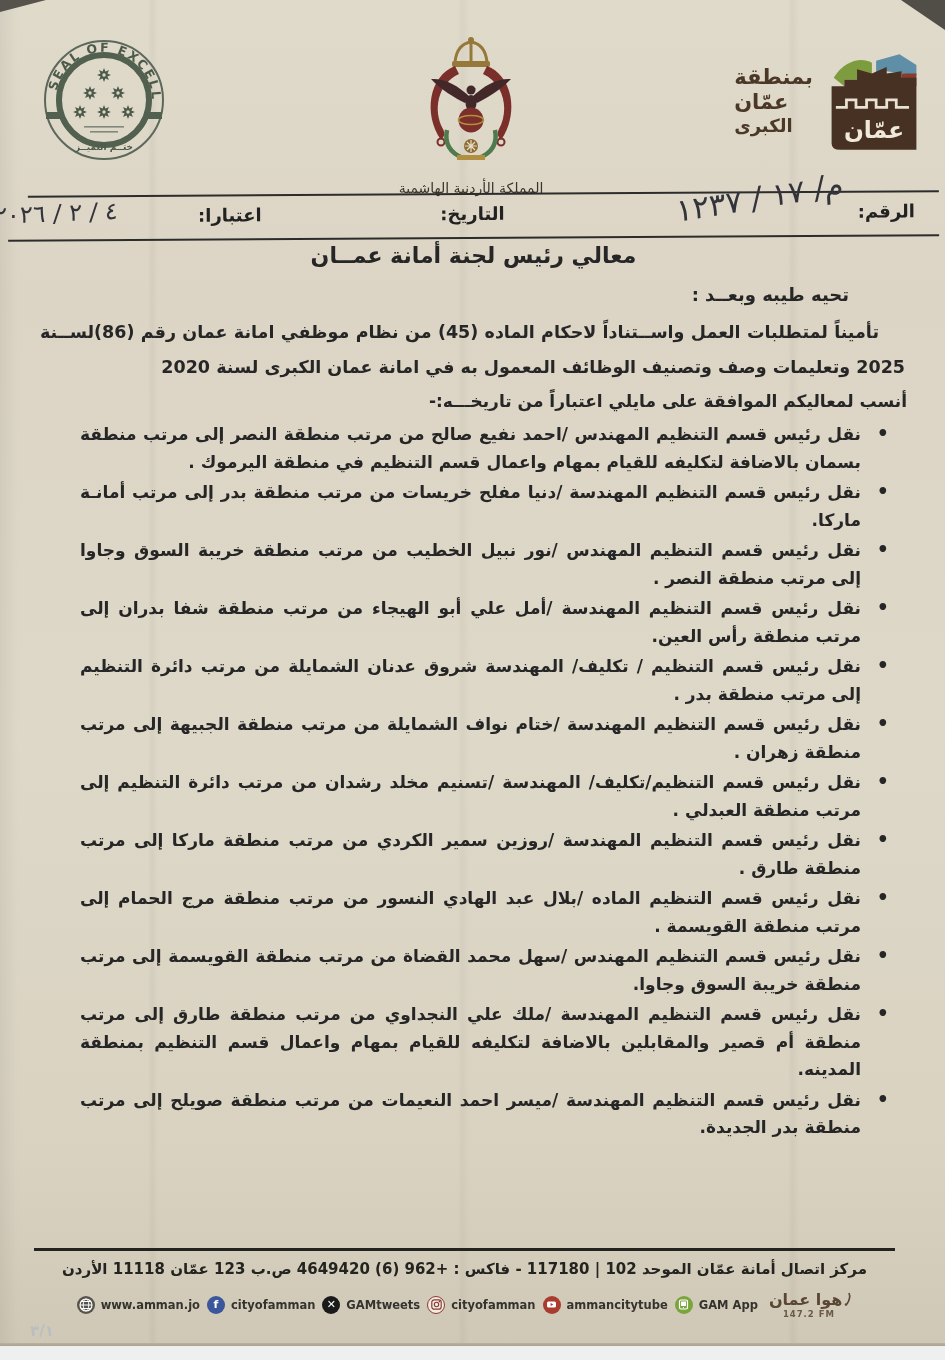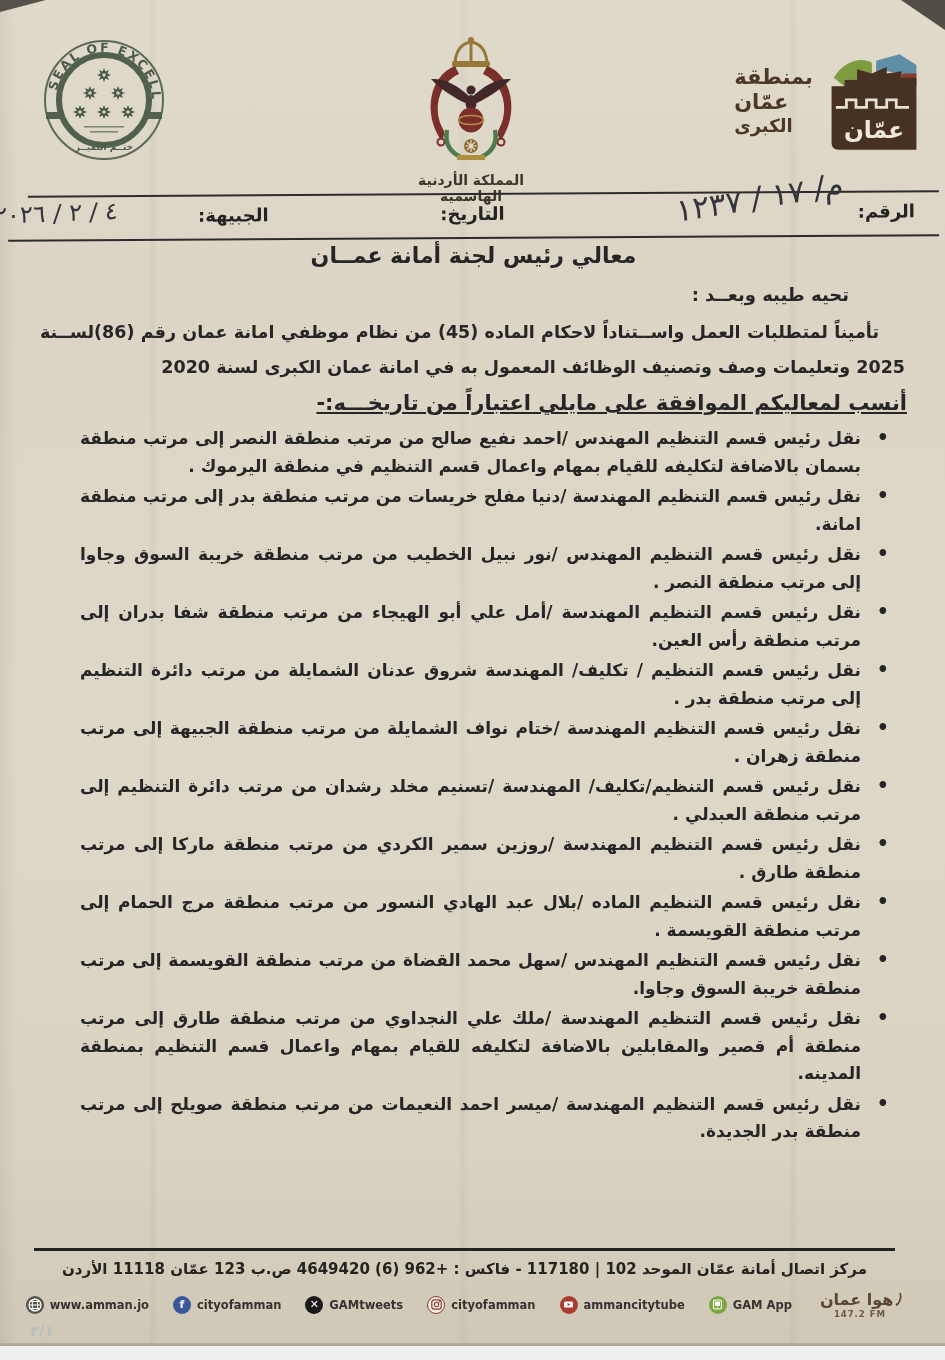--- a/index.html
+++ b/index.html
@@ -15,21 +15,21 @@
     box-shadow:0 2px 3px rgba(0,0,0,0.25);
   }
   .corner-tl{position:absolute;left:0;top:0;width:0;height:0;border-top:12px solid #55534b;border-right:46px solid transparent;}
   .corner-tr{position:absolute;right:0;top:0;width:0;height:0;border-top:30px solid #504e47;border-left:44px solid transparent;}
   .bottom-strip{position:absolute;left:0;bottom:0;width:100%;height:14px;background:#eef0ef;}
   .paper-edge{position:absolute;left:0;bottom:14px;width:100%;height:3px;background:linear-gradient(180deg,#b9b2a0,#a9a290);}
 
   
   .seal{position:absolute;left:42px;top:38px;width:124px;height:124px;}
   .coat{position:absolute;left:393px;top:34px;width:156px;height:130px;text-align:center;}
-  .coat-caption{margin-top:2px;font-size:14px;font-weight:700;color:#3c352c;letter-spacing:-0.5px;}
+  .coat-caption{margin-top:10px;font-size:14px;font-weight:400;color:#3c352c;letter-spacing:-0.5px;}
   .gam{position:absolute;right:18px;top:48px;display:flex;align-items:center;gap:8px;direction:ltr;}
   .gam-text{display:flex;flex-direction:column;align-items:flex-end;gap:2px;color:#4b3827;font-weight:700;line-height:1.1;}
   .gam-text .l1{font-size:21px;} .gam-text .l2{font-size:21px;} .gam-text .l3{font-size:18px;}
 
   
   .fieldbar{position:absolute;left:0;top:193px;width:945px;height:46px;transform:rotate(-0.35deg);}
   .fieldbar .rule-top{position:absolute;left:28px;right:6px;top:0;height:2px;background:#2c2c2c;}
   .fieldbar .rule-bot{position:absolute;left:8px;right:6px;top:44px;height:2px;background:#2c2c2c;}
   .flabel{position:absolute;top:10px;font-size:18px;font-weight:700;color:#222;direction:rtl;}
   .f-num{right:30px;}
@@ -37,31 +37,31 @@
   .f-mwfq{left:198px;}
   .hand{font-weight:400;color:#33333b;white-space:nowrap;}
   .hand-num{position:absolute;right:100px;top:-12px;font-size:31px;transform:rotate(-9deg) skewX(-6deg);letter-spacing:3px;}
   .hand-mwfq{position:absolute;left:-6px;top:4px;font-size:24px;transform:rotate(-2deg) skewX(-4deg);letter-spacing:4px;}
 
   
   .doc{position:absolute;left:40px;right:38px;top:243px;direction:rtl;color:#262626;}
   .title{text-align:center;font-size:22px;font-weight:700;letter-spacing:0px;}
   .greeting{margin-top:16px;padding-right:58px;font-size:18px;font-weight:700;}
   .intro{margin-top:10px;padding-right:2px;padding-left:0px;font-size:17.5px;font-weight:700;line-height:35px;text-align:justify;text-indent:26px;}
-  .request{margin-top:6px;font-size:21px;font-weight:700;text-decoration:underline;}
+  .request{margin-top:6px;font-size:17px;font-weight:700;}
   ul.transfers{margin:10px 0 0 0;padding:0;list-style:none;}
   ul.transfers li{position:relative;padding-right:46px;padding-left:40px;margin-bottom:3px;
      font-size:17px;font-weight:700;line-height:27.5px;text-align:justify;}
   ul.transfers li::before{content:"•";position:absolute;right:18px;top:-1px;font-size:19px;}
 
   
   .footer{position:absolute;left:0;right:16px;top:1248px;}
   .footer .rule{margin:0 34px;height:2.5px;background:#23231f;}
   .contact{direction:rtl;text-align:center;margin-top:9px;font-size:15px;font-weight:700;color:#23231f;}
-  .social{direction:ltr;display:flex;align-items:center;justify-content:center;gap:24px;margin-top:14px;}
+  .social{direction:ltr;display:flex;align-items:center;justify-content:center;gap:7px;margin-top:14px;}
   .soc{display:flex;align-items:center;gap:6px;}
   .soc .lbl{font-size:11.5px;font-weight:700;color:#35332e;}
   .ico{width:18px;height:18px;display:inline-flex;align-items:center;justify-content:center;border-radius:50%;color:#fff;font-size:11px;font-weight:700;line-height:1;}
   .ico svg{display:block;}
   .radio{display:flex;flex-direction:column;align-items:flex-start;line-height:1;margin-left:4px;}
   .radio .rname{font-size:16px;font-weight:700;color:#5a4632;}
   .radio .rfreq{font-size:8.5px;font-weight:700;color:#6a5a44;letter-spacing:1px;margin-top:2px;margin-left:14px;}
   .page-marker{position:absolute;left:30px;top:1322px;font-size:15px;color:rgba(175,185,200,0.7);font-weight:700;}
 </style>
 </head>
@@ -170,33 +170,33 @@
       <div class="rule-top"></div>
       <div class="rule-bot"></div>
       <div class="flabel f-num">
         <span>الرقم:</span>
       </div>
       <div class="hand hand-num" dir="rtl">م/ ١٧ / ١٢٣٧</div>
       <div class="flabel f-date">
         <span>التاريخ:</span>
       </div>
       <div class="flabel f-mwfq">
-        <span>الجبيهة:</span>
+        <span>اعتبارا:</span>
       </div>
       <div class="hand hand-mwfq" dir="rtl">٤ / ٢ / ٢٠٢٦</div>
     </div>
 
     <div class="doc">
       <div class="title">معالي رئيس لجنة أمانة عمــان</div>
       <div class="greeting">تحيه طيبه وبعــد :</div>
       <div class="intro">تأميناً لمتطلبات العمل واســتناداً لاحكام الماده (45) من نظام موظفي امانة عمان رقم (86)لســنة 2025 وتعليمات وصف وتصنيف الوظائف المعمول به في امانة عمان الكبرى لسنة 2020</div>
       <div class="request">أنسب لمعاليكم الموافقة على مايلي اعتباراً من تاريخـــه:-</div>
       <ul class="transfers">
         <li>نقل رئيس قسم التنظيم المهندس /احمد نفيع صالح من مرتب منطقة النصر إلى مرتب منطقة بسمان بالاضافة لتكليفه للقيام بمهام واعمال قسم التنظيم في منطقة اليرموك .</li>
-        <li>نقل رئيس قسم التنظيم المهندسة /دنيا مفلح خريسات من مرتب منطقة بدر إلى مرتب منطقة امانة.</li>
+        <li>نقل رئيس قسم التنظيم المهندسة /دنيا مفلح خريسات من مرتب منطقة بدر إلى مرتب أمانـة ماركا.</li>
         <li>نقل رئيس قسم التنظيم المهندس /نور نبيل الخطيب من مرتب منطقة خريبة السوق وجاوا إلى مرتب منطقة النصر .</li>
         <li>نقل رئيس قسم التنظيم المهندسة /أمل علي أبو الهيجاء  من مرتب منطقة شفا بدران إلى مرتب منطقة رأس العين.</li>
         <li>نقل رئيس قسم التنظيم / تكليف/ المهندسة شروق عدنان الشمايلة من مرتب دائرة التنظيم  إلى مرتب منطقة بدر .</li>
         <li>نقل رئيس قسم التنظيم المهندسة /ختام نواف الشمايلة من مرتب منطقة الجبيهة إلى مرتب منطقة زهران .</li>
         <li>نقل رئيس قسم التنظيم/تكليف/ المهندسة /تسنيم مخلد رشدان من مرتب دائرة التنظيم  إلى مرتب منطقة العبدلي .</li>
         <li>نقل رئيس قسم التنظيم المهندسة /روزين سمير الكردي  من مرتب منطقة ماركا  إلى مرتب منطقة طارق .</li>
         <li>نقل رئيس قسم التنظيم الماده /بلال عبد الهادي النسور من مرتب منطقة مرج الحمام إلى مرتب منطقة القويسمة .</li>
         <li>نقل رئيس قسم التنظيم المهندس /سهل محمد القضاة من مرتب منطقة القويسمة إلى مرتب منطقة خريبة السوق وجاوا.</li>
         <li>نقل رئيس قسم التنظيم المهندسة /ملك علي النجداوي من مرتب منطقة طارق إلى مرتب منطقة أم قصير والمقابلين بالاضافة لتكليفه للقيام  بمهام واعمال قسم التنظيم بمنطقة المدينه.</li>
         <li>نقل رئيس قسم التنظيم المهندسة /ميسر احمد النعيمات  من مرتب منطقة صويلح  إلى مرتب منطقة بدر الجديدة.</li>

